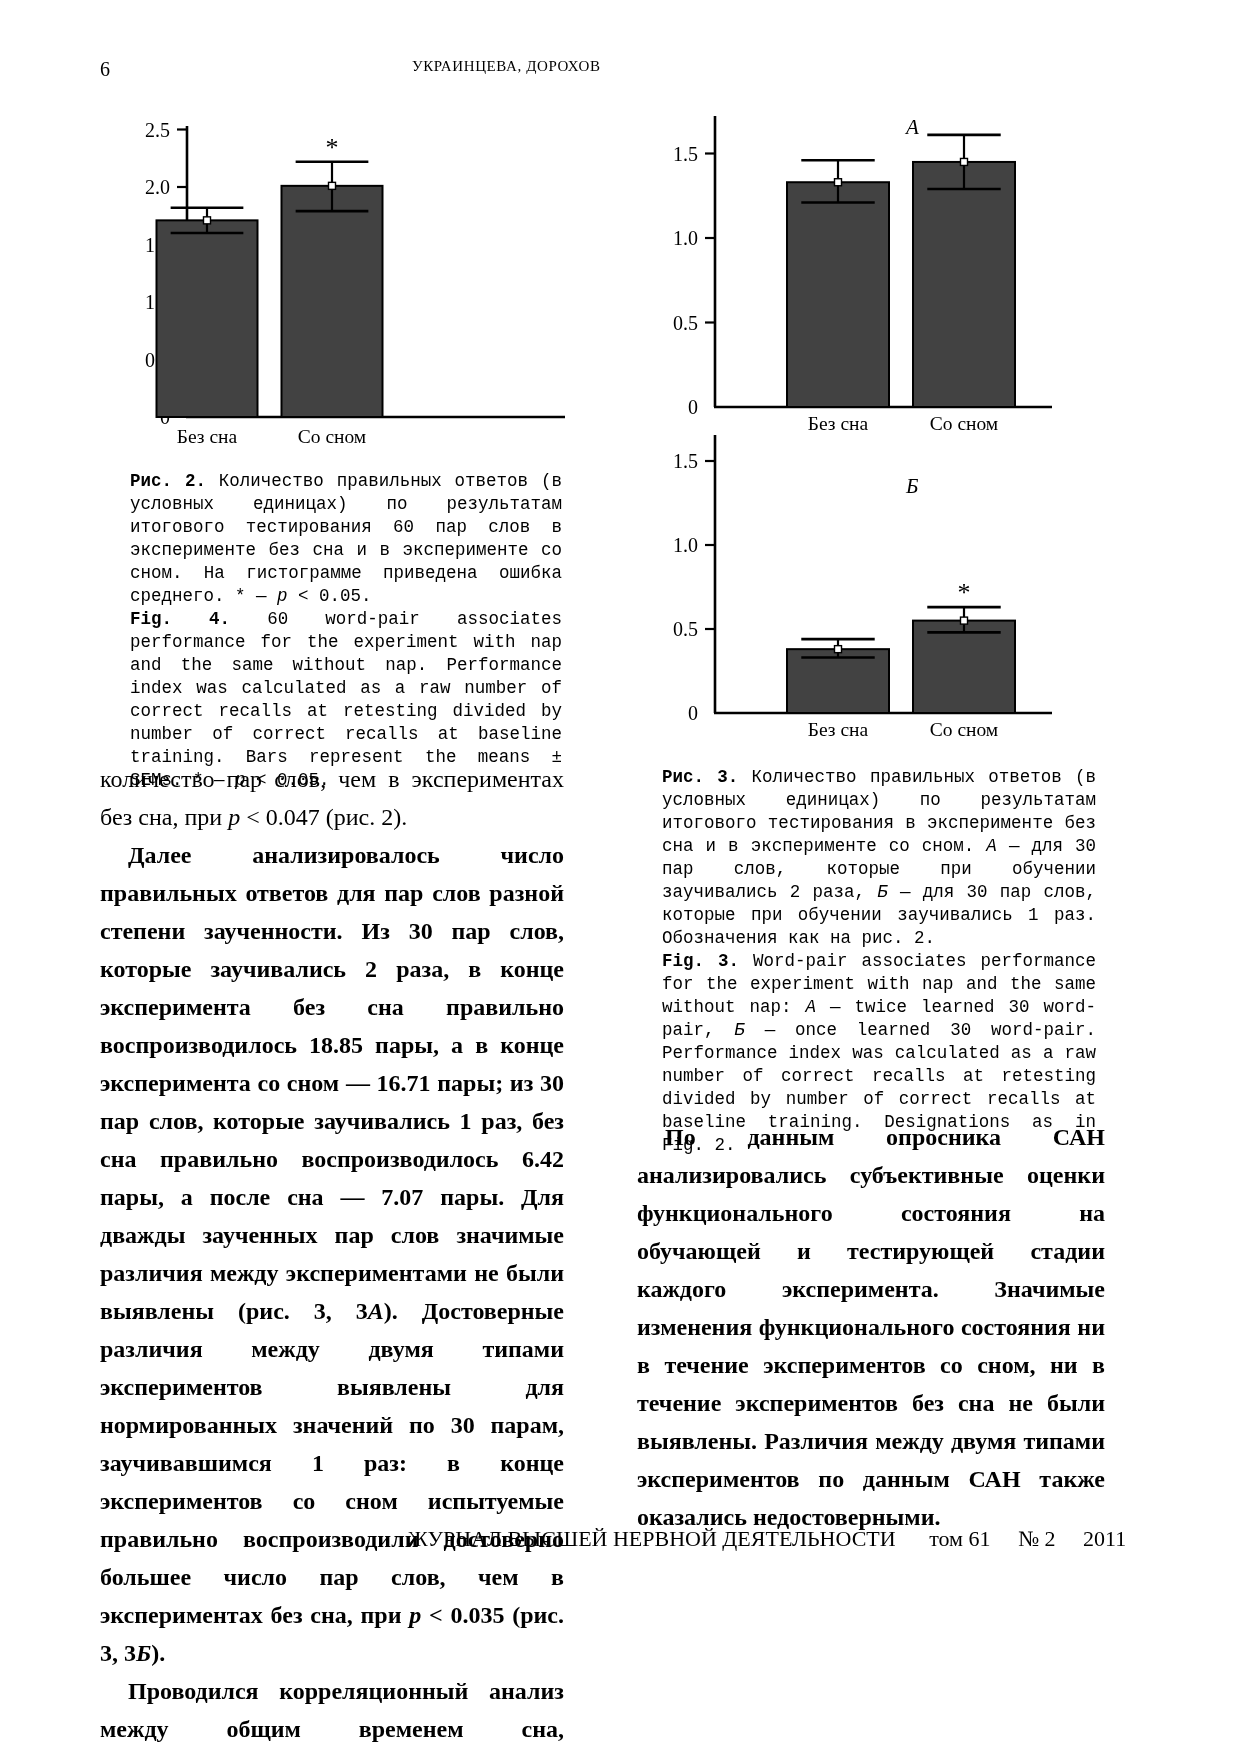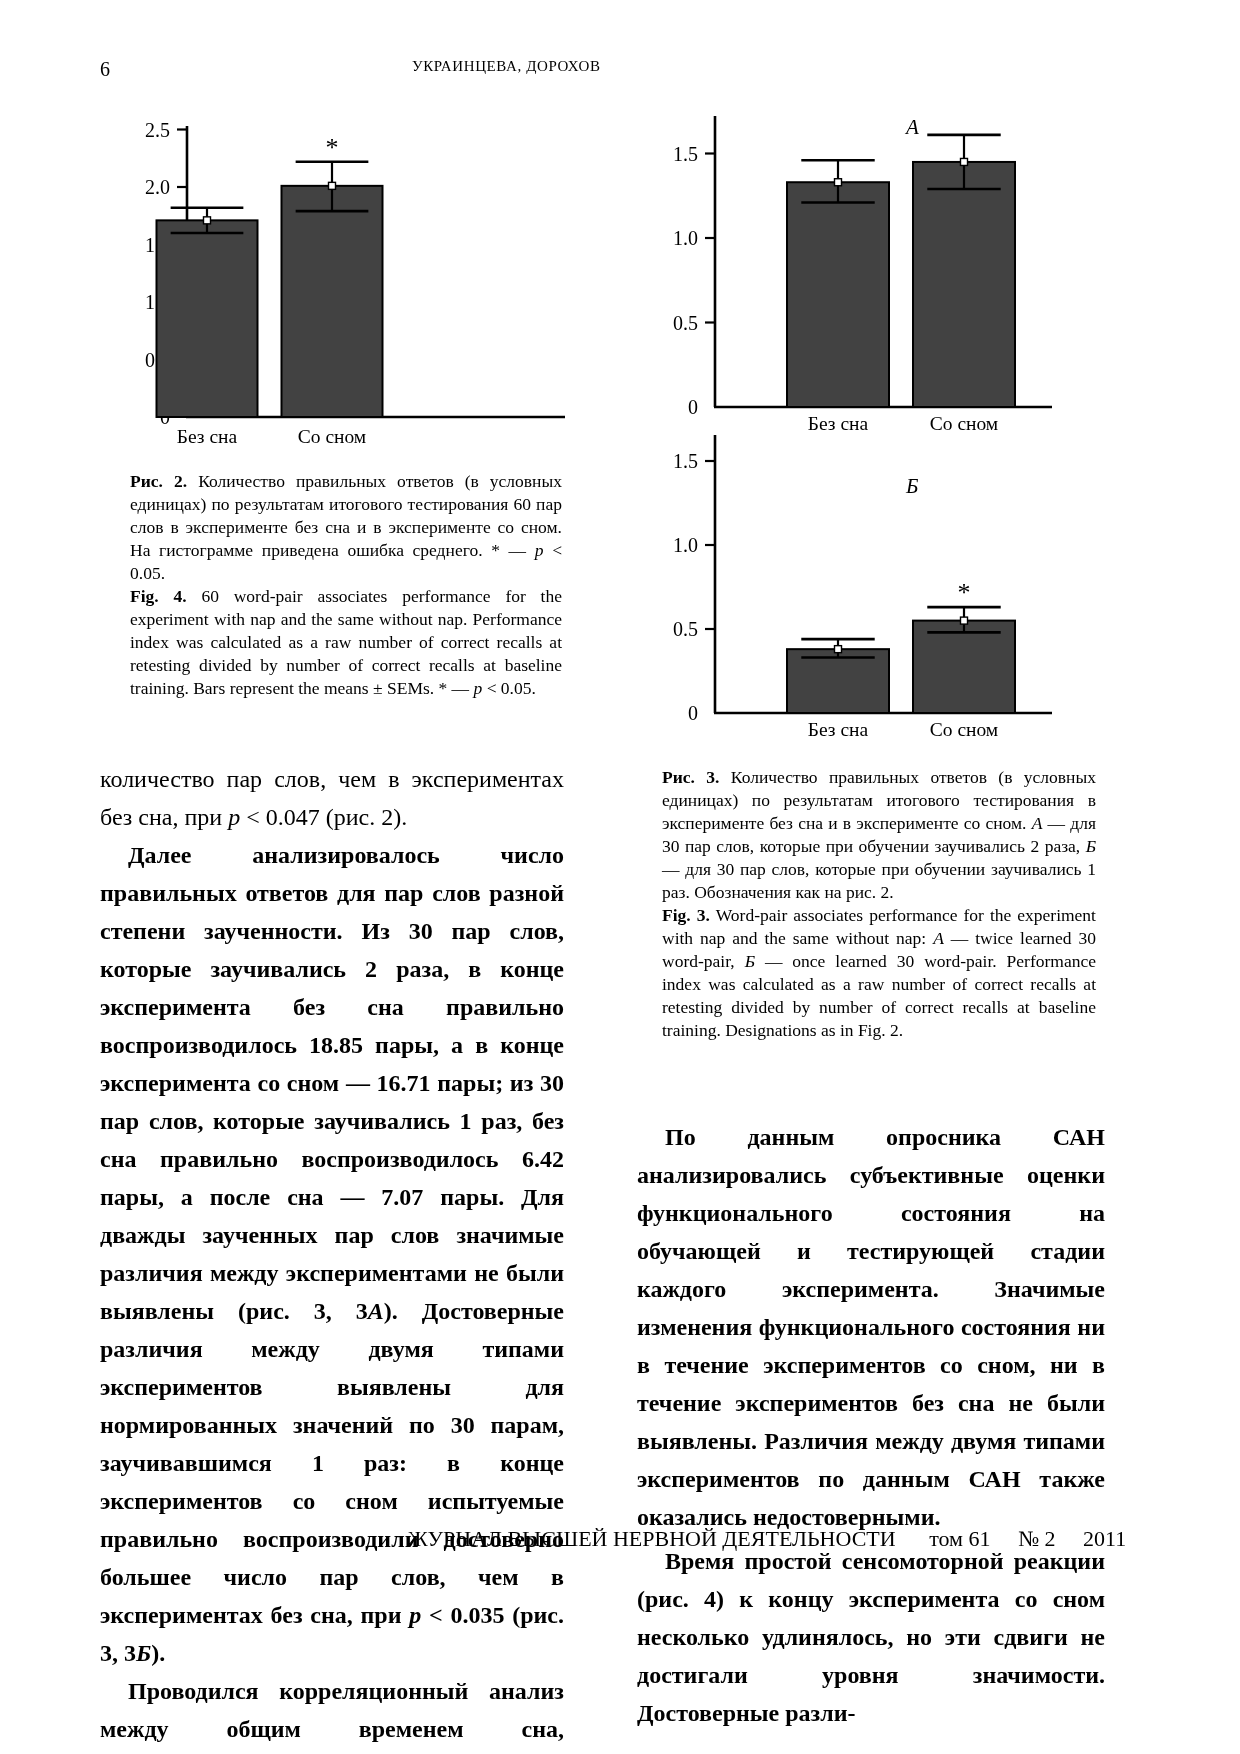--- a/index.html
+++ b/index.html
@@ -9,21 +9,21 @@
     height:1754px;
     margin:0 auto;
     background:#ffffff;
     color:#000;
     font-family:"Liberation Serif", serif;
     overflow:hidden;
   }
   .abs{position:absolute;}
   .running-head-num{left:100px;top:58px;font-size:20px;}
   .running-head-title{left:412px;top:58px;font-size:15px;letter-spacing:.6px;}
-  .caption{font-size:17.5px;line-height:23px;text-align:justify;}
+  .caption{font-size:17.5px;line-height:23px;text-align:justify;font-family:Liberation Mono, monospace;}
   .caption p{margin:0;}
   .bodytext{font-size:24px;line-height:38px;text-align:justify;}
   .bodytext p{margin:0;}
   .bodytext p.indent{text-indent:28px;font-weight:bold;}
   .seg-b{font-weight:bold;}
   .seg-i{font-style:italic;}
   .footer{left:408px;top:1526px;font-size:22px;white-space:nowrap;}
   .footer span{margin-right:0;}
   .footer .gap{display:inline-block;width:28px;}
   figure{margin:0;}
@@ -134,21 +134,20 @@
   </div>
 
   <div class="abs bodytext" style="left:100px;top:760px;width:464px;">
     <p><span>количество пар слов, чем в экспериментах без сна, при </span><span class="seg-i">p</span><span> &lt; 0.047 (рис. 2).</span></p>
     <p class="indent"><span>Далее анализировалось число правильных ответов для пар слов разной степени заученности. Из 30 пар слов, которые заучивались 2 раза, в конце эксперимента без сна правильно воспроизводилось 18.85 пары, а в конце эксперимента со сном — 16.71 пары; из 30 пар слов, которые заучивались 1 раз, без сна правильно воспроизводилось 6.42 пары, а после сна — 7.07 пары. Для дважды заученных пар слов значимые различия между экспериментами не были выявлены (рис. 3, 3</span><span class="seg-i">А</span><span>). Достоверные различия между двумя типами экспериментов выявлены для нормированных значений по 30 парам, заучивавшимся 1 раз: в конце экспериментов со сном испытуемые правильно воспроизводили достоверно большее число пар слов, чем в экспериментах без сна, при </span><span class="seg-i">p</span><span> &lt; 0.035 (рис. 3, 3</span><span class="seg-i">Б</span><span>).</span></p>
     <p class="indent"><span>Проводился корреляционный анализ между общим временем сна, длительностями четырех стадий сна, длительностью дельта-сна (3-я + 4-я стадии) и количеством правильно воспроизведенных пар слов в конце эксперимента с дневным сном. Однако значимые корреляционные связи между характеристиками сна и числом правильных ответов не были выявлены.</span></p>
   </div>
 
   <div class="abs bodytext" style="left:637px;top:1118px;width:468px;">
     <p class="indent"><span>По данным опросника САН анализировались субъективные оценки функционального состояния на обучающей и тестирующей стадии каждого эксперимента. Значимые изменения функционального состояния ни в течение экспериментов со сном, ни в течение экспериментов без сна не были выявлены. Различия между двумя типами экспериментов по данным САН также оказались недостоверными.</span></p>
-    <p class="indent" style="margin-top:6px;"><span>Время простой сенсомоторной реакции (рис. 4) к концу эксперимента со сном несколько удлинялось, но эти сдвиги не достигали уровня значимости. Достоверные разли-</span></p>
   </div>
 
   <div class="abs footer">
     <span>ЖУРНАЛ ВЫСШЕЙ НЕРВНОЙ ДЕЯТЕЛЬНОСТИ</span><span class="gap"></span>
     <span>том 61</span><span class="gap" style="width:22px;"></span>
     <span>№ 2</span><span class="gap" style="width:22px;"></span>
     <span>2011</span>
   </div>
 
 </div>

